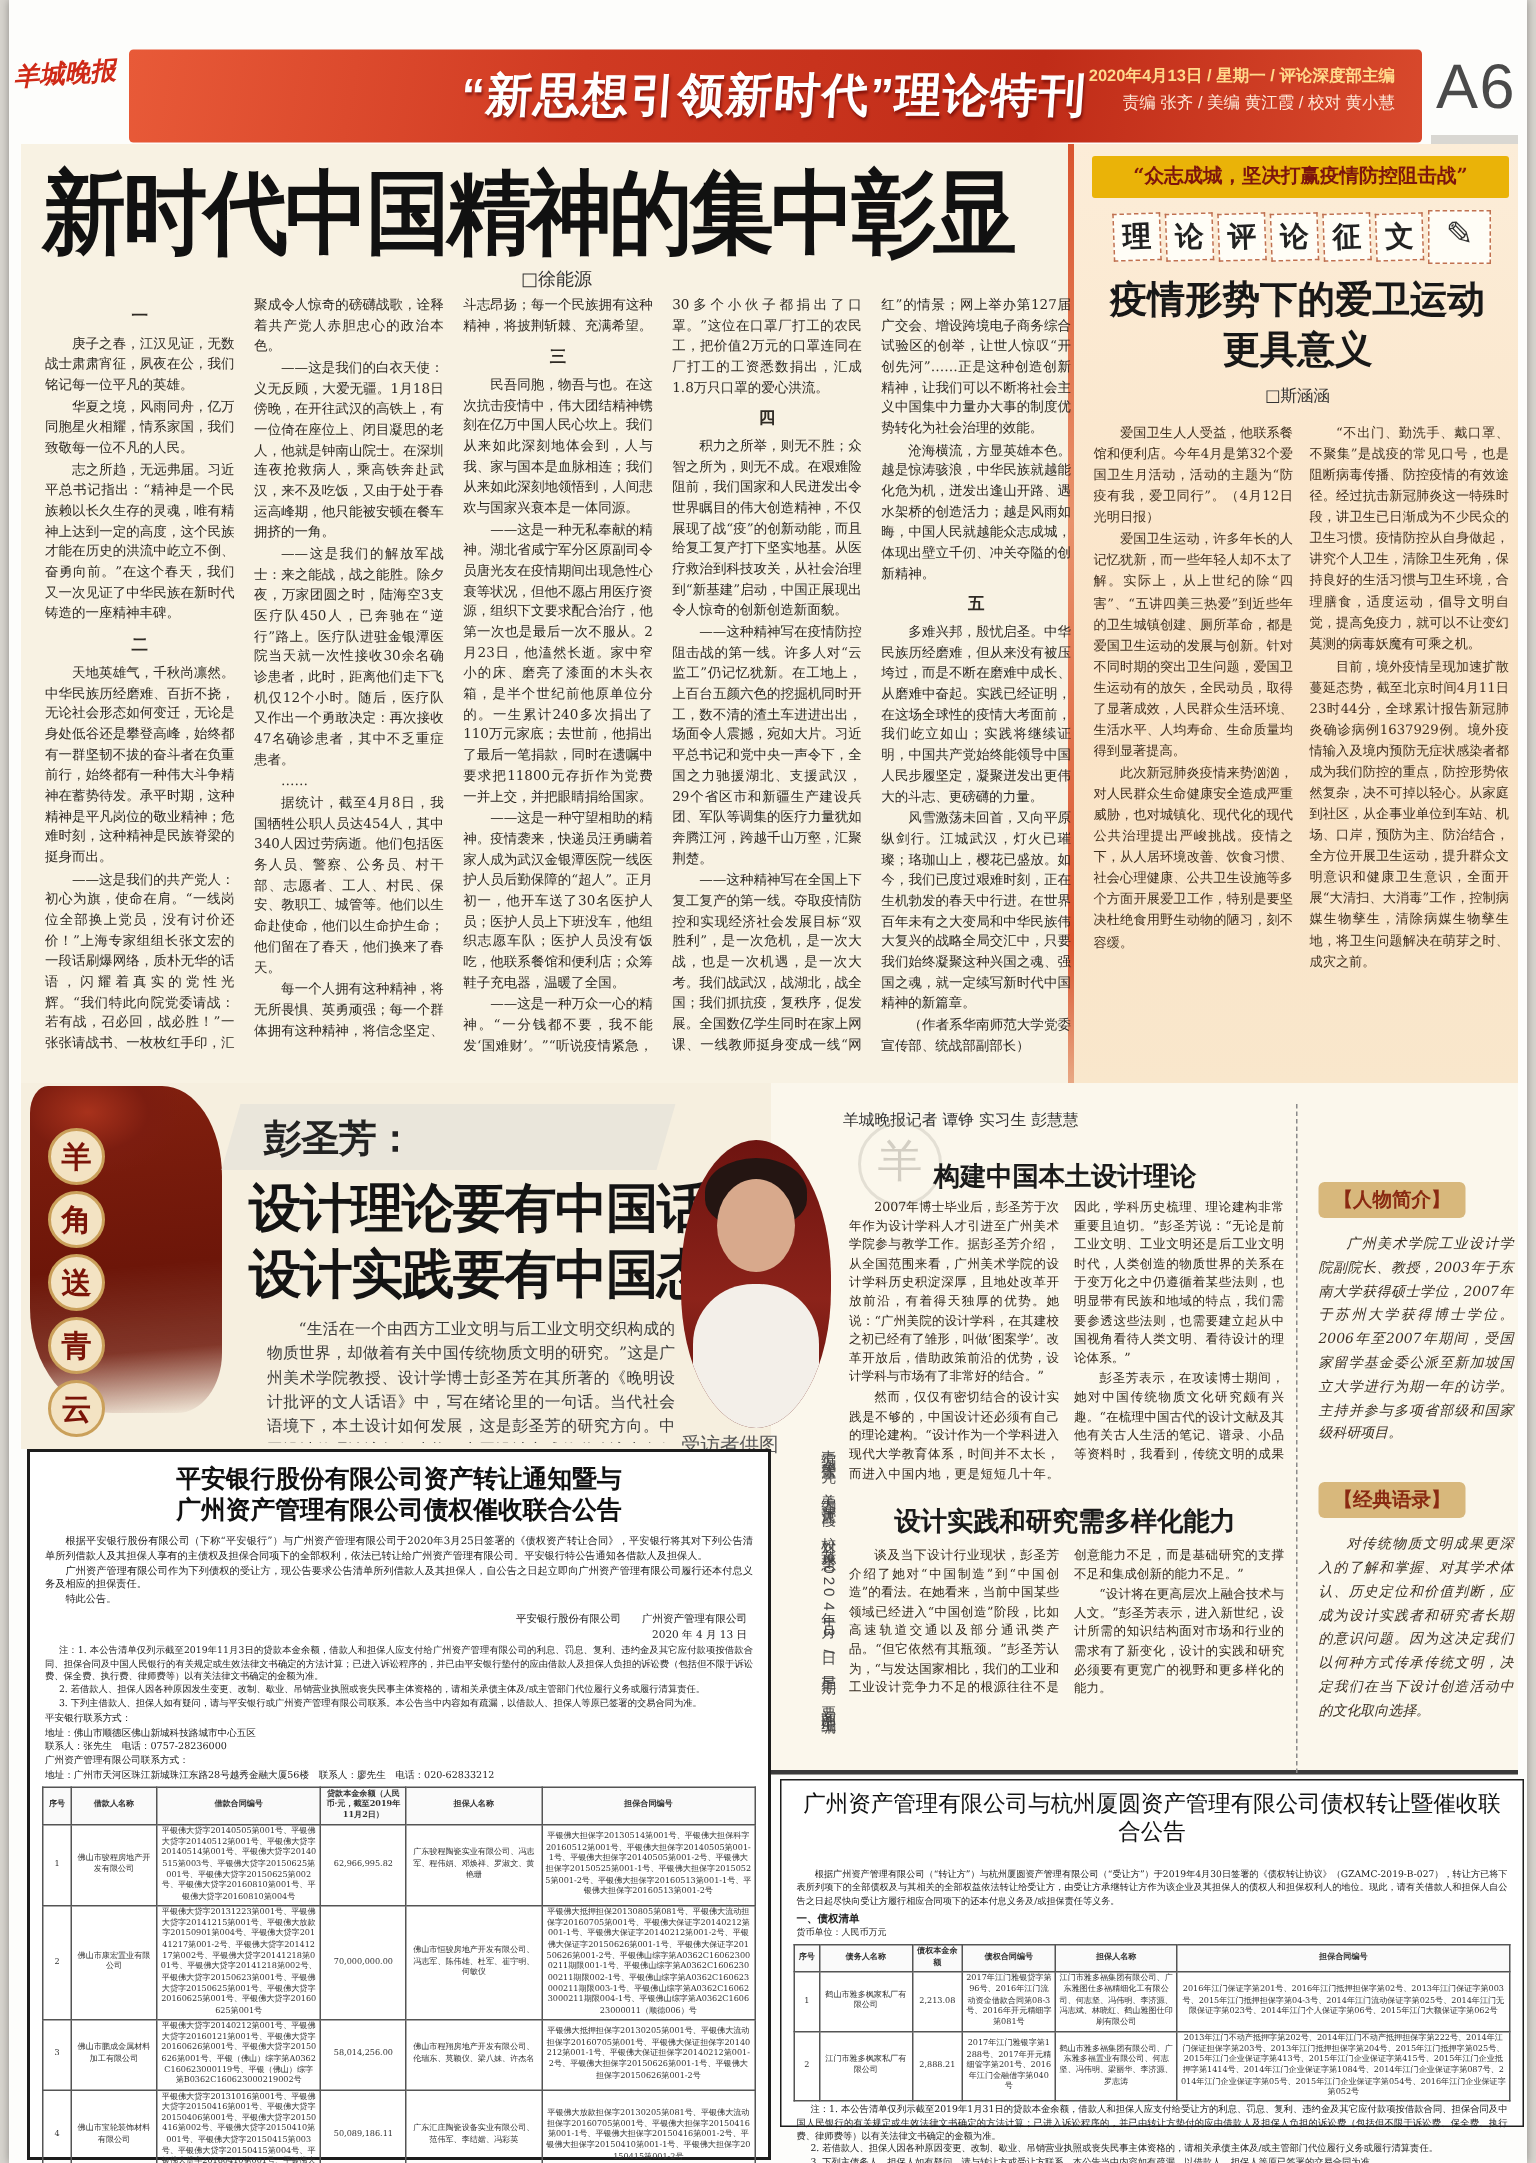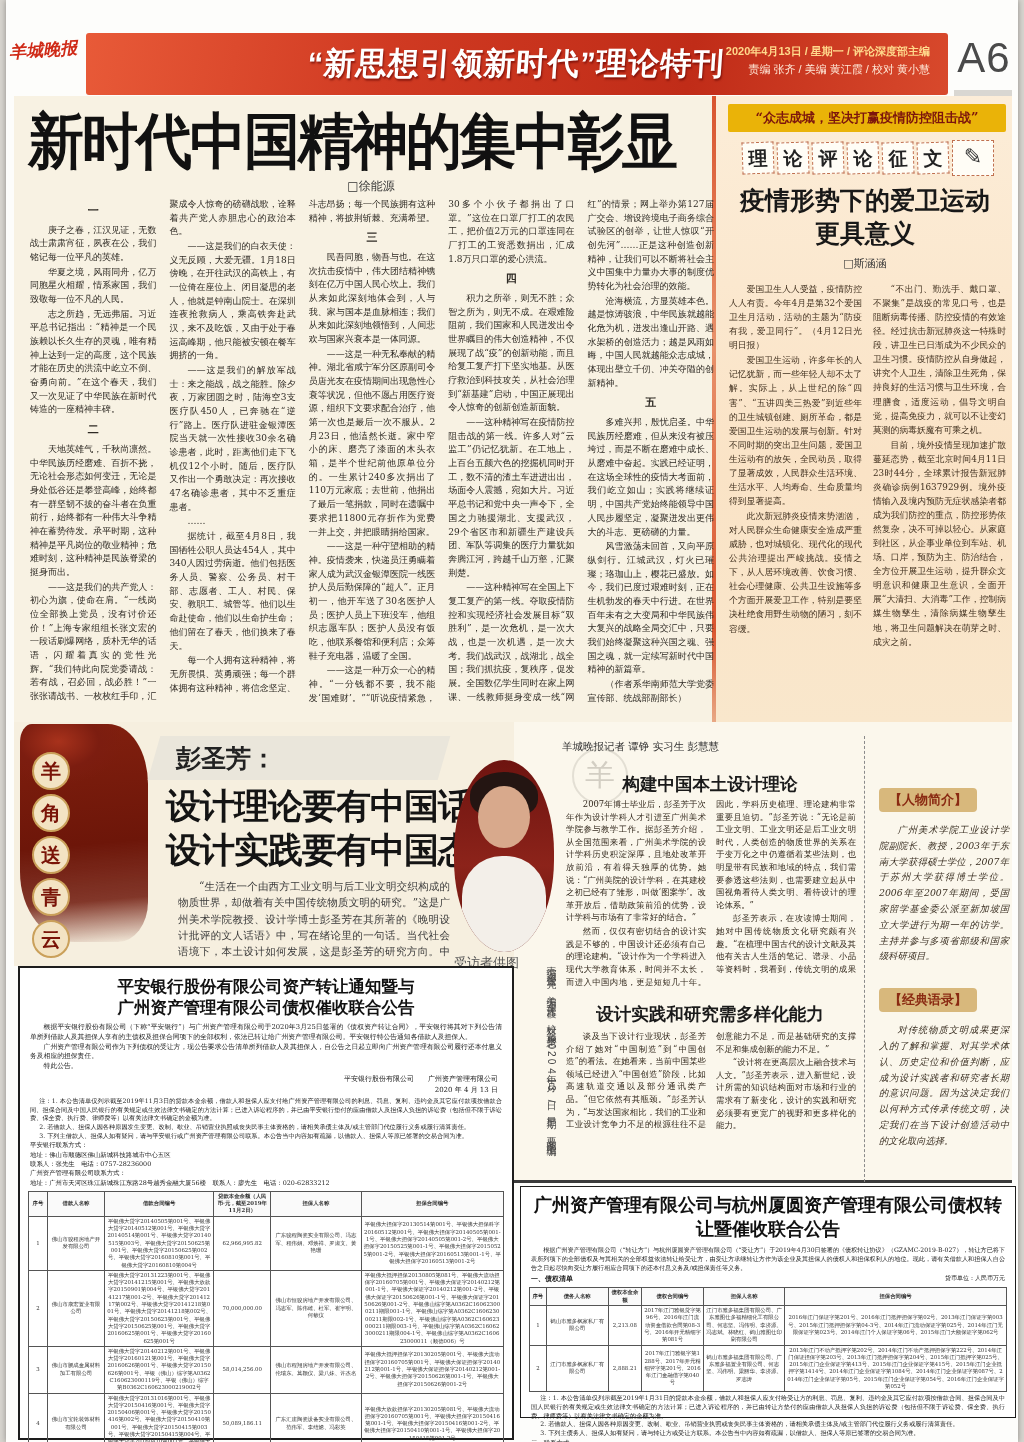--- a/index.html
+++ b/index.html
@@ -110,31 +110,31 @@
   .vstrip{left:512px;top:958px;width:40px;height:228px;writing-mode:vertical-rl;
          font-size:10px;color:#444;font-family:"Liberation Sans",sans-serif;letter-spacing:2px;}
   .vstrip span{display:inline-block;margin-left:4px;}
 
   
   .notice{background:#fff;border:2px solid #1d1d1d;}
   .ln{left:12px;top:966px;width:492px;height:470px;}
   .rn{left:514px;top:1186px;width:494px;height:230px;border-width:1.5px;}
   .ln-title{margin:8px 10px 4px;text-align:center;font-size:16.5px;font-weight:bold;
          font-family:"Liberation Sans",sans-serif;line-height:1.3;color:#111;}
-  .rn-title{margin:6px 8px 5px;text-align:center;font-size:18px;font-weight:bold;
+  .rn-title{margin:6px 8px 15px;text-align:center;font-size:15px;font-weight:normal;
          font-family:"Liberation Sans",sans-serif;color:#111;}
   .n-body{margin:0 10px;font-size:6.8px;line-height:1.45;text-align:justify;color:#222;}
   .n-body .para{margin:0;text-indent:2em;}
   .rn .n-body{font-size:6.1px;}
   .n-sig{margin:2px 14px 2px 0;text-align:right;font-size:7px;line-height:1.5;color:#222;}
   .n-notes{margin:2px 10px 0;font-size:6.2px;line-height:1.4;text-align:justify;color:#222;}
   .n-notes .para{margin:0;text-indent:1.5em;}
   .n-contacts{margin:1px 10px 0;font-size:6.4px;line-height:1.45;color:#222;}
   .n-contacts .para{margin:0;text-indent:0;}
-  .list-head{display:flex;justify-content:space-between;margin:2px 10px 1px;font-size:7px;font-weight:bold;}
+  .list-head{display:flex;justify-content:space-between;margin:2px 10px 1px;font-size:7px;font-weight:bold;flex-direction:column;}
   .list-head .unit{font-weight:normal;font-size:6px;}
   table.ntab{border-collapse:collapse;margin:3px 8px 0;width:calc(100% - 16px);table-layout:fixed;}
   .ntab th,.ntab td{border:1px solid #555;font-size:5.4px;line-height:1.35;padding:1px 2px;
          text-align:center;color:#333;word-break:break-all;vertical-align:middle;}
   .ntab th{font-weight:bold;background:#fafafa;}
   .ltab col:nth-child(1){width:4%;} .ltab col:nth-child(2){width:12%;}
   .ltab col:nth-child(3){width:23%;} .ltab col:nth-child(4){width:12%;}
   .ltab col:nth-child(5){width:19%;} .ltab col:nth-child(6){width:30%;}
   .rtab col:nth-child(1){width:3.5%;} .rtab col:nth-child(2){width:13%;}
   .rtab col:nth-child(3){width:7%;}  .rtab col:nth-child(4){width:13%;}
@@ -204,21 +204,21 @@
       <p class="para">风雪激荡未回首，又向平原纵剑行。江城武汉，灯火已璀璨；珞珈山上，樱花已盛放。如今，我们已度过艰难时刻，正在生机勃发的春天中行进。在世界百年未有之大变局和中华民族伟大复兴的战略全局交汇中，只要我们始终凝聚这种兴国之魂、强国之魂，就一定续写新时代中国精神的新篇章。</p>
       <p class="para">（作者系华南师范大学党委宣传部、统战部副部长）</p>
     </div>
 
   <div class="abs epi-title">
     <div>疫情形势下的爱卫运动</div>
     <div>更具意义</div>
   </div>
   <div class="abs epi-byline">□斯涵涵</div>
   <div class="abs epi-cols">
-      <p class="para">爱国卫生人人受益，疫情防控人人有责。今年4月是第32个爱国卫生月活动，活动的主题为“防疫有我，爱卫同行”。（4月12日光明日报）</p>
+      <p class="para">爱国卫生人人受益，他联系餐馆和便利店。今年4月是第32个爱国卫生月活动，活动的主题为“防疫有我，爱卫同行”。（4月12日光明日报）</p>
       <p class="para">爱国卫生运动，许多年长的人记忆犹新，而一些年轻人却不太了解。实际上，从上世纪的除“四害”、“五讲四美三热爱”到近些年的卫生城镇创建、厕所革命，都是爱国卫生运动的发展与创新。针对不同时期的突出卫生问题，爱国卫生运动有的放矢，全民动员，取得了显著成效，人民群众生活环境、生活水平、人均寿命、生命质量均得到显著提高。</p>
       <p class="para">此次新冠肺炎疫情来势汹汹，对人民群众生命健康安全造成严重威胁，也对城镇化、现代化的现代公共治理提出严峻挑战。疫情之下，从人居环境改善、饮食习惯、社会心理健康、公共卫生设施等多个方面开展爱卫工作，特别是要坚决杜绝食用野生动物的陋习，刻不容缓。</p>
       <p class="para">“不出门、勤洗手、戴口罩、不聚集”是战疫的常见口号，也是阻断病毒传播、防控疫情的有效途径。经过抗击新冠肺炎这一特殊时段，讲卫生已日渐成为不少民众的卫生习惯。疫情防控从自身做起，讲究个人卫生，清除卫生死角，保持良好的生活习惯与卫生环境，合理膳食，适度运动，倡导文明自觉，提高免疫力，就可以不让变幻莫测的病毒妖魔有可乘之机。</p>
       <p class="para">目前，境外疫情呈现加速扩散蔓延态势，截至北京时间4月11日23时44分，全球累计报告新冠肺炎确诊病例1637929例。境外疫情输入及境内预防无症状感染者都成为我们防控的重点，防控形势依然复杂，决不可掉以轻心。从家庭到社区，从企事业单位到车站、机场、口岸，预防为主、防治结合，全方位开展卫生运动，提升群众文明意识和健康卫生意识，全面开展“大清扫、大消毒”工作，控制病媒生物孳生，清除病媒生物孳生地，将卫生问题解决在萌芽之时、成灾之前。</p>
     </div>
 
   <div class="abs feat-bg-left"></div>
   <div class="abs feat-bg-right"></div>
   <div class="abs brush"></div>
   <div class="abs ban-circles">

